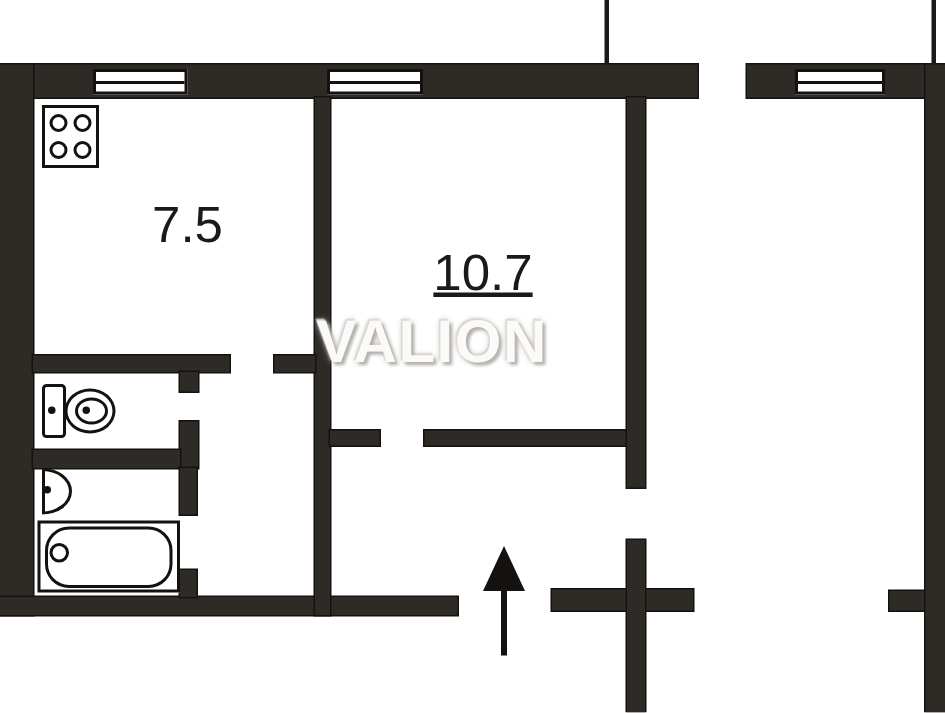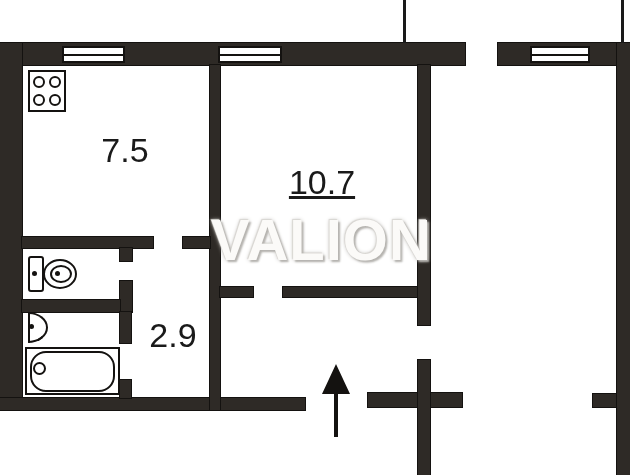--- a/index.html
+++ b/index.html
@@ -18,21 +18,21 @@
   .burner { position:absolute; box-sizing:border-box; width:12px; height:12px; border:2px solid #141210; border-radius:50%; background:#fff; }
   .dot { position:absolute; background:#141210; border-radius:50%; z-index:4; }
   
   .arrow-head { position:absolute; width:0; height:0; border-left:14px solid transparent; border-right:14px solid transparent; border-bottom:30px solid #141210; z-index:3; }
   .arrow-shaft { position:absolute; background:#141210; z-index:3; }
   
   .room-label { position:absolute; width:120px; text-align:center; font-size:34px; line-height:36px; color:#1a1a1a; z-index:4; }
   
   .watermark {
     position:absolute; left:211px; top:206px; width:215px; z-index:6;
-    font-size:58px; font-weight:bold; letter-spacing:1px;
+    font-size:40px; font-weight:bold; letter-spacing:1px;
     color:#fbfaf8;
     text-shadow: 2px 2px 2px #b5b3af, -1px -1px 1px #d8d6d2, 0 0 4px #c5c3bf;
   }
 </style>
 </head>
 <body>
 
 <div class="plan">
 
   <div class="wall" style="left:0px;   top:43px;  width:465px; height:22px;"></div>
@@ -93,17 +93,16 @@
     <div class="fixture" style="left:33px; top:362px; width:13px; height:13px; border-radius:50%;"></div>
   </div>
 
   <div>
     <div class="arrow-head" style="left:322px; top:364px;"></div>
     <div class="arrow-shaft" style="left:334px; top:390px; width:4px; height:47px;"></div>
   </div>
 
   <div class="room-label" style="left:65px;  top:132px;">7.5</div>
   <div class="room-label" style="left:262px; top:164px;text-decoration:underline;">10.7</div>
-  <div class="room-label" style="left:113px; top:317px;">2.9</div>
 
   <div class="watermark">VALION</div>
 
 </div>
 
 </body></html>

